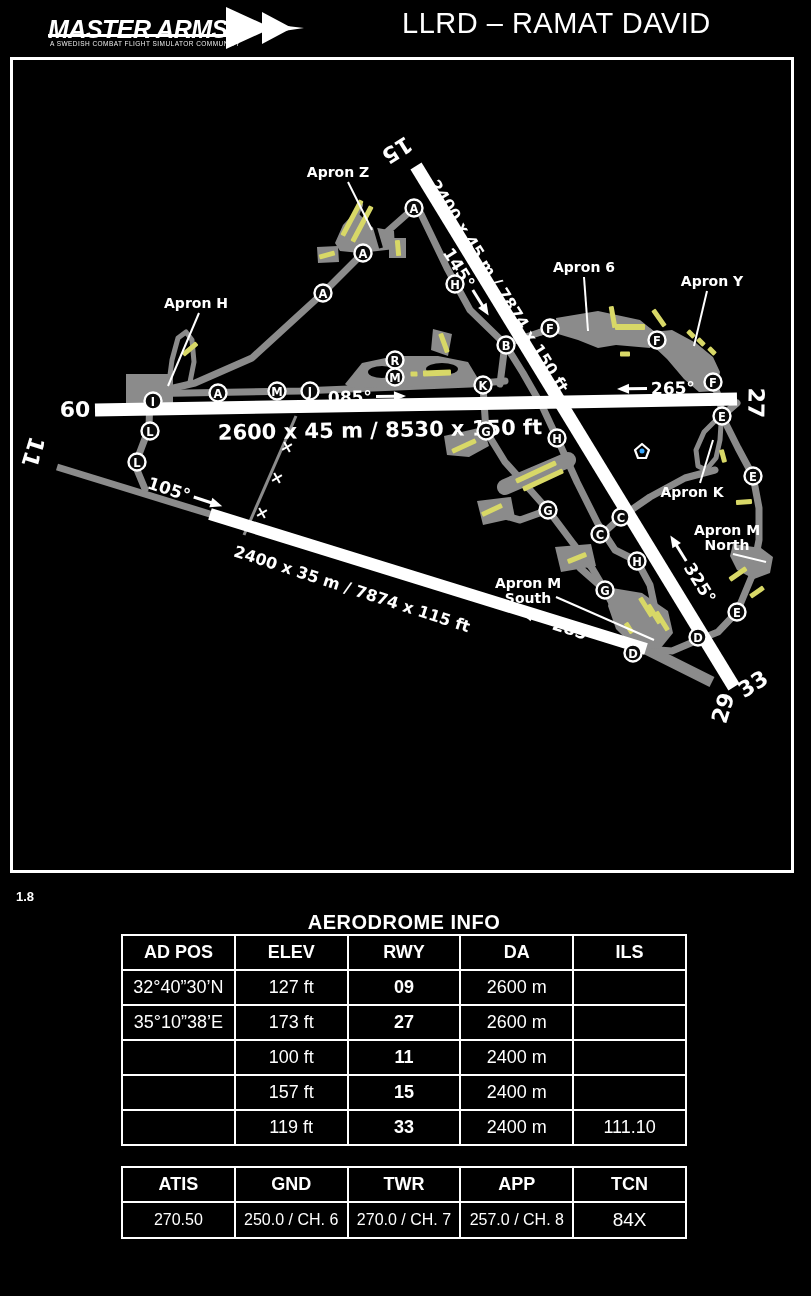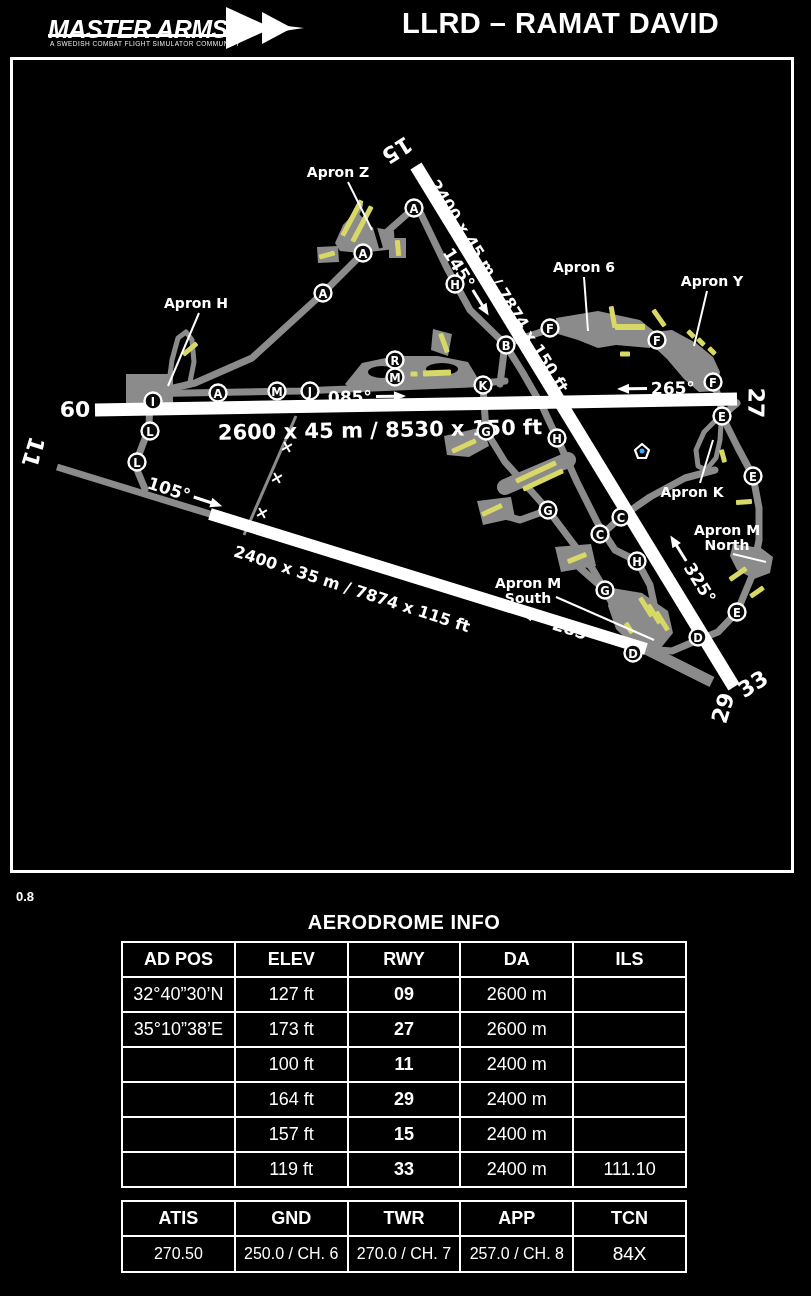--- a/index.html
+++ b/index.html
@@ -2,33 +2,33 @@
 <html><head>
 <meta charset="utf-8">
 <style>
   html,body{margin:0;padding:0;background:#000}
   body{width:811px;height:1296px;position:relative;font-family:"Liberation Sans",sans-serif;color:#fff;overflow:hidden}
   .logo{position:absolute;left:48px;top:3px;width:260px;height:52px}
   .logo-title{position:absolute;left:0;top:12px;font-style:italic;font-weight:700;font-size:25px;letter-spacing:-0.5px;white-space:nowrap}
   .logo-underline{position:absolute;left:0;top:31px;width:190px;height:3px;background:#fff}
   .logo-subtitle{position:absolute;left:2px;top:37px;font-size:6.5px;letter-spacing:0.45px;color:#eee;white-space:nowrap}
   .logo-jet{position:absolute;left:178px;top:0}
-  .page-title{position:absolute;left:402px;top:7px;font-size:29px;font-weight:700;letter-spacing:0.5px;white-space:nowrap}
+  .page-title{position:absolute;left:402px;top:7px;font-size:29px;font-weight:400;letter-spacing:0.5px;white-space:nowrap}
   .diagram-box{position:absolute;left:10px;top:57px;width:784px;height:816px;border:3px solid #fff;box-sizing:border-box;background:#000}
   #svg-diagram{display:block;width:778px;height:810px}
   #svg-diagram text{font-family:"DejaVu Sans",sans-serif;font-weight:bold;fill:#fff}
   .version{position:absolute;left:16px;top:889px;font-size:13px;font-weight:700}
   .tables{position:absolute;left:121px;top:911px;width:566px}
-  .ad-title{text-align:center;font-size:20px;font-weight:700;letter-spacing:0.5px;margin-bottom:7px}
+  .ad-title{text-align:center;font-size:20px;font-weight:700;letter-spacing:0.5px;margin-bottom:0}
   table{border-collapse:collapse;table-layout:fixed;width:566px;background:#000}
   td,th{border:2px solid #fff;text-align:center;vertical-align:middle;font-size:18px;color:#fff;padding:0;white-space:nowrap;overflow:hidden}
   th{font-weight:700;height:33px}
   #ad-table td{height:33px}
   #ad-table td:nth-child(3){font-weight:700}
-  #freq-table{margin-top:12px}
+  #freq-table{margin-top:20px}
   #freq-table td{height:34px;font-size:16px}
   #freq-table td:nth-child(5){font-size:19px}
 </style>
 </head>
 <body>
 
 <header>
   <div class="logo">
     <div class="logo-title">MASTER ARMS</div>
     <div class="logo-underline"></div>
@@ -234,21 +234,21 @@
       <text font-size="11.5" text-anchor="middle" dominant-baseline="central" transform="translate(600 534.5) rotate(0)">C</text>
       <circle cx="633" cy="653" r="8.5" fill="#0a0a0a" stroke="#fff" stroke-width="2.4"></circle>
       <text font-size="11.5" text-anchor="middle" dominant-baseline="central" transform="translate(633 653.5) rotate(0)">D</text>
       <circle cx="698" cy="637" r="8.5" fill="#0a0a0a" stroke="#fff" stroke-width="2.4"></circle>
       <text font-size="11.5" text-anchor="middle" dominant-baseline="central" transform="translate(698 637.5) rotate(0)">D</text>
       <polygon points="642,444 649,450 646,458 638,458 635,450" fill="#000" stroke="#fff" stroke-width="2.2" stroke-linejoin="round" transform="translate(0 0)"></polygon>
       <circle cx="642" cy="451" r="2.5" fill="#35a7ff"></circle>
     </svg>
 </div>
 
-<div class="version">0.8</div>
+<div class="version">1.8</div>
 
 <div class="tables">
   <div class="ad-title">AERODROME INFO</div>
   <table id="ad-table">
     <thead>
         <tr>
           <th>AD POS</th>
           <th>ELEV</th>
           <th>RWY</th>
           <th>DA</th>
@@ -272,27 +272,20 @@
         </tr>
         <tr>
           <td></td>
           <td>100 ft</td>
           <td>11</td>
           <td>2400 m</td>
           <td></td>
         </tr>
         <tr>
           <td></td>
-          <td>164 ft</td>
-          <td>29</td>
-          <td>2400 m</td>
-          <td></td>
-        </tr>
-        <tr>
-          <td></td>
           <td>157 ft</td>
           <td>15</td>
           <td>2400 m</td>
           <td></td>
         </tr>
         <tr>
           <td></td>
           <td>119 ft</td>
           <td>33</td>
           <td>2400 m</td>

